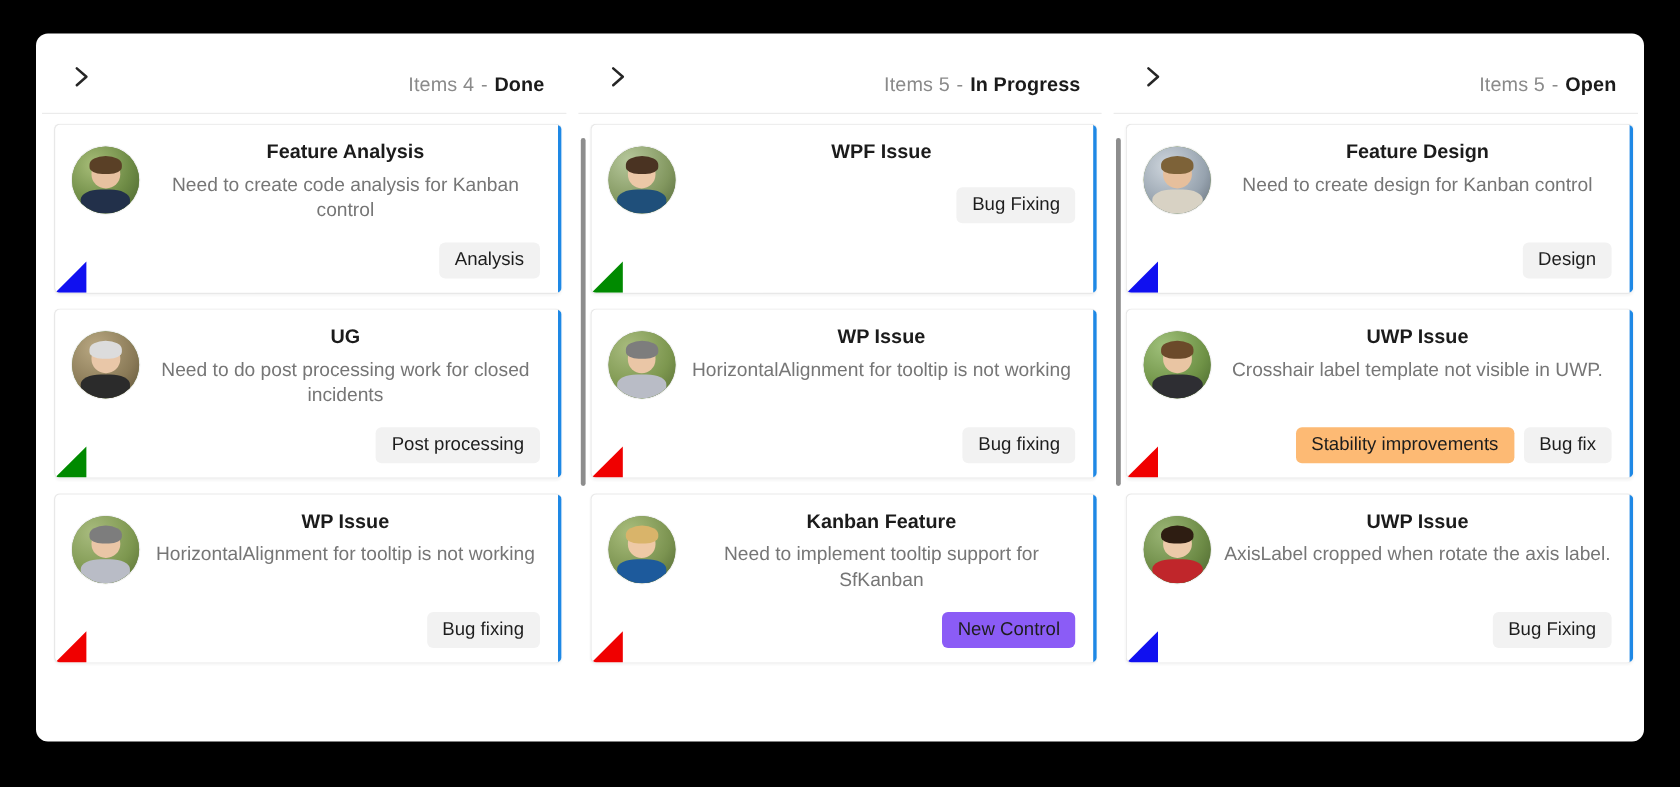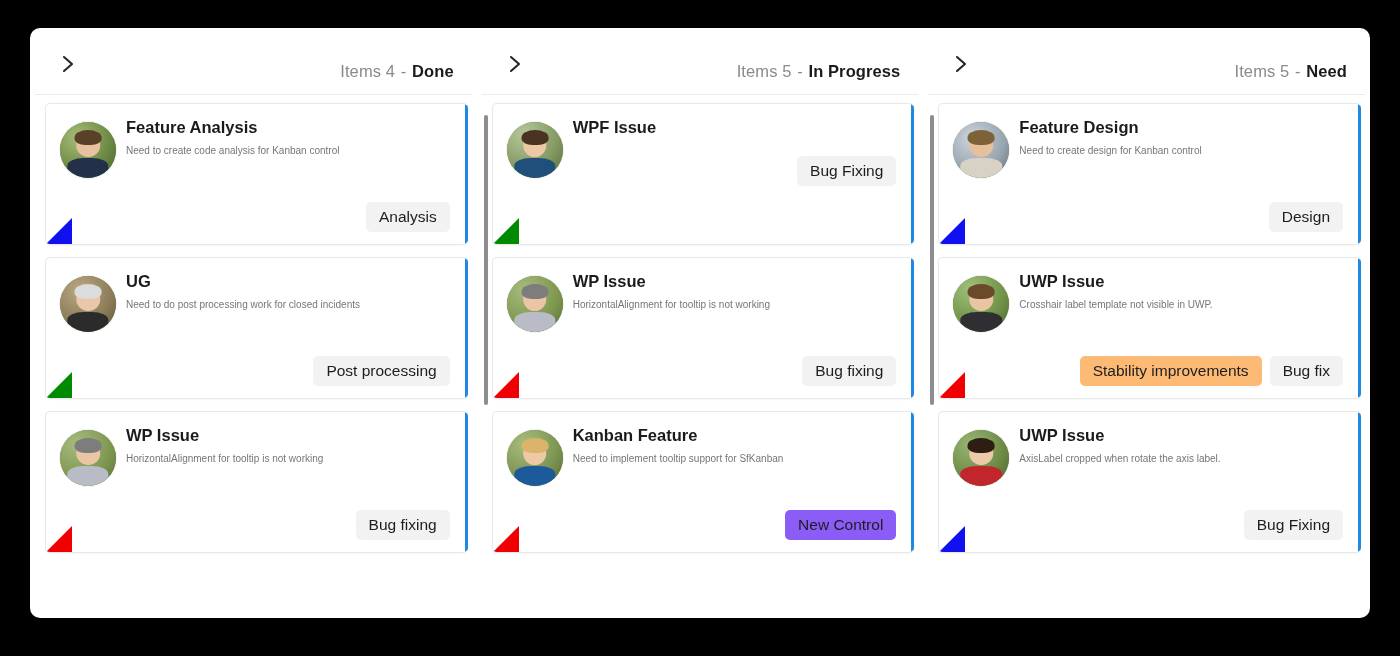--- a/index.html
+++ b/index.html
@@ -175,33 +175,33 @@
     transform: translateX(-50%);
     border-radius: 40% 40% 0 0;
     background: #2d3a4d;
   }
 
   .card-content {
     flex: 1 1 auto;
     display: flex;
     flex-direction: column;
     min-width: 0;
-    text-align: left;
+    text-align: center;
   }
 
   .card-title {
     font-size: 16.5px;
     font-weight: bold;
     color: #1b1b1b;
     line-height: 1.2;
     margin-bottom: 6px;
   }
 
   .card-desc {
-    font-size: 10px;
+    font-size: 16px;
     color: #767676;
     line-height: 1.35;
     flex: 1 1 auto;
   }
 
   .tag-row {
     display: flex;
     justify-content: flex-end;
     gap: 8px;
     margin-top: 12px;
@@ -360,21 +360,21 @@
         </div>
       </div>
     </div>
     <div class="kanban-column">
       <div class="column-header">
         <span class="expand-icon">
           <svg width="16" height="20" viewBox="0 0 16 20">
             <path d="M4 3 L12 10 L4 17" fill="none" stroke="#262626" stroke-width="2.1" stroke-linecap="round" stroke-linejoin="round"></path>
           </svg>
         </span>
-        <div class="header-title"><span class="count-label">Items 5</span><span class="sep"> - </span><span class="key-label">Need</span></div>
+        <div class="header-title"><span class="count-label">Items 5</span><span class="sep"> - </span><span class="key-label">Open</span></div>
       </div>
       <div class="column-body">
         <div class="col-scrollbar" style="top: 20px; height: 290px;"></div>
         <div class="card">
           <div class="card-rightbar" style="background: rgb(30, 136, 229);"></div>
           <div class="priority-triangle" style="border-color: transparent transparent rgb(16, 16, 240);"></div>
           <div class="card-inner">
             <div class="avatar">
               <div class="a-bg" style="background: radial-gradient(circle at 35% 30%, rgb(207, 214, 221) 0%, rgb(151, 163, 175) 60%, rgb(93, 103, 113) 100%);"></div>
               <div class="a-body" style="background: rgb(216, 210, 196);"></div>

